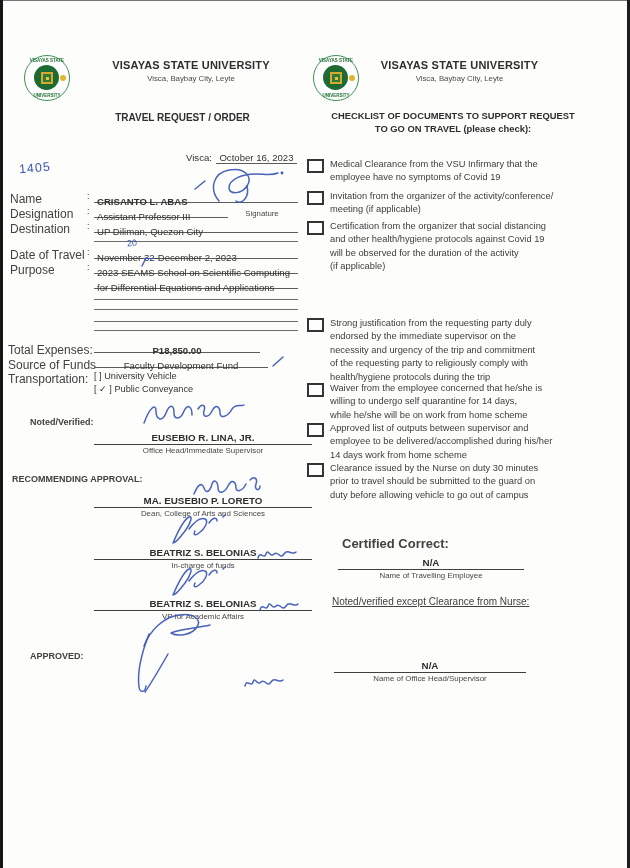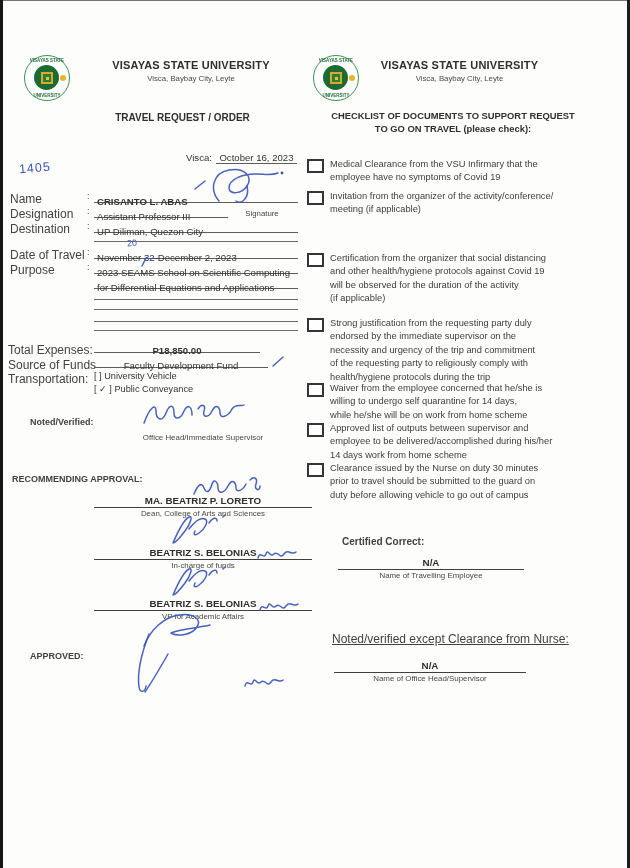--- a/index.html
+++ b/index.html
@@ -135,30 +135,31 @@
   <div class="abs lbl" style="left:8px;top:372px;">Transportation:</div>
   <div class="abs val" style="left:94px;top:371px;font-size:9.2px;">[   ] University Vehicle</div>
   <div class="abs val" style="left:94px;top:383px;font-size:9.2px;">[ ✓ ] Public Conveyance</div>
 
   <div class="abs lbl b" style="left:30px;top:417px;font-size:9px;">Noted/Verified:</div>
   <svg class="abs sig" style="left:142px;top:399px;" width="108" height="30" viewBox="0 0 108 30">
     <path d="M2 24 C8 8 14 4 14 12 C14 20 20 24 24 14 C28 4 32 6 32 14 C32 20 38 22 42 12 C46 4 50 8 50 16"></path>
     <path d="M56 10 C60 4 64 6 62 12 C60 18 66 20 70 12 C74 4 78 8 78 14 C78 20 86 18 90 10 C94 4 100 8 102 6"></path>
   </svg>
   <div class="abs sigblock" style="top:432px;">
+    <div class="signame">EUSEBIO R. LINA, JR.</div>
     <div class="sigtitle">Office Head/Immediate Supervisor</div>
   </div>
 
   <div class="abs lbl b" style="left:12px;top:474px;font-size:9px;">RECOMMENDING APPROVAL:</div>
   <svg class="abs sig" style="left:192px;top:474px;" width="70" height="26" viewBox="0 0 70 26">
     <path d="M2 20 C6 10 10 8 12 14 C14 20 18 18 20 10 C22 4 26 8 26 14 C26 20 32 20 36 12 C40 4 44 8 44 14 C44 18 50 18 54 10"></path>
     <path d="M58 6 C62 2 66 4 64 10 C62 16 68 18 68 12"></path>
   </svg>
   <div class="abs sigblock" style="top:495px;">
-    <div class="signame">MA. BEATRIZ P. LORETO</div>
+    <div class="signame">MA. EUSEBIO P. LORETO</div>
     <div class="sigtitle">Dean, College of Arts and Sciences</div>
   </div>
 
   <svg class="abs sig" style="left:165px;top:513px;" width="72" height="36" viewBox="0 0 72 36">
     <path d="M8 30 C14 16 20 6 24 4 C28 2 26 10 20 18 C14 26 10 30 8 30"></path>
     <path d="M24 16 C30 8 36 4 40 6 C44 8 40 16 34 20 C30 23 28 22 30 18"></path>
     <path d="M44 10 C48 4 52 4 52 8"></path>
     <path d="M58 4 L60 2"></path>
   </svg>
   <div class="abs sigblock" style="top:547px;">
@@ -211,21 +212,21 @@
   <div class="abs chk-item" style="top:158px;">
     <div class="chkbox"></div>
     <div class="chktxt">Medical Clearance from the VSU Infirmary that the
 employee have no symptoms of Covid 19</div>
   </div>
   <div class="abs chk-item" style="top:190px;">
     <div class="chkbox"></div>
     <div class="chktxt">Invitation from the organizer of the activity/conference/
 meeting (if applicable)</div>
   </div>
-  <div class="abs chk-item" style="top:220px;margin-top:32px;">
+  <div class="abs chk-item" style="top:220px;">
     <div class="chkbox"></div>
     <div class="chktxt">Certification from the organizer that social distancing
 and other health/hygiene protocols against Covid 19
 will be observed for the duration of the activity
  (if applicable)</div>
   </div>
   <div class="abs chk-item" style="top:317px;">
     <div class="chkbox"></div>
     <div class="chktxt">Strong justification from the requesting party duly
 endorsed by the immediate supervisor on the
@@ -245,24 +246,24 @@
 employee to be delivered/accomplished during his/her
 14 days work from home scheme</div>
   </div>
   <div class="abs chk-item" style="top:462px;">
     <div class="chkbox"></div>
     <div class="chktxt">Clearance issued by the Nurse on duty 30 minutes
 prior to travel should be submitted to the guard on
 duty before allowing vehicle to go out of campus</div>
   </div>
 
-  <div class="abs lbl b" style="left:342px;top:536px;font-size:10px;text-align:center;">Certified Correct:</div>
+  <div class="abs lbl b" style="left:342px;top:536px;font-size:13px;text-align:center;">Certified Correct:</div>
   <div class="abs ctr" style="left:338px;top:557px;width:186px;">
     <div class="signame">N/A</div>
     <div class="sigtitle">Name of Travelling Employee</div>
   </div>
 
-  <div class="abs lbl" style="left:332px;top:632px;font-size:12px;text-decoration:underline;">Noted/verified except Clearance from Nurse:</div>
+  <div class="abs lbl" style="left:332px;top:596px;font-size:10px;text-decoration:underline;">Noted/verified except Clearance from Nurse:</div>
   <div class="abs ctr" style="left:334px;top:660px;width:192px;">
     <div class="signame">N/A</div>
     <div class="sigtitle">Name of Office Head/Supervisor</div>
   </div>
 </div>
 
 </body></html>

